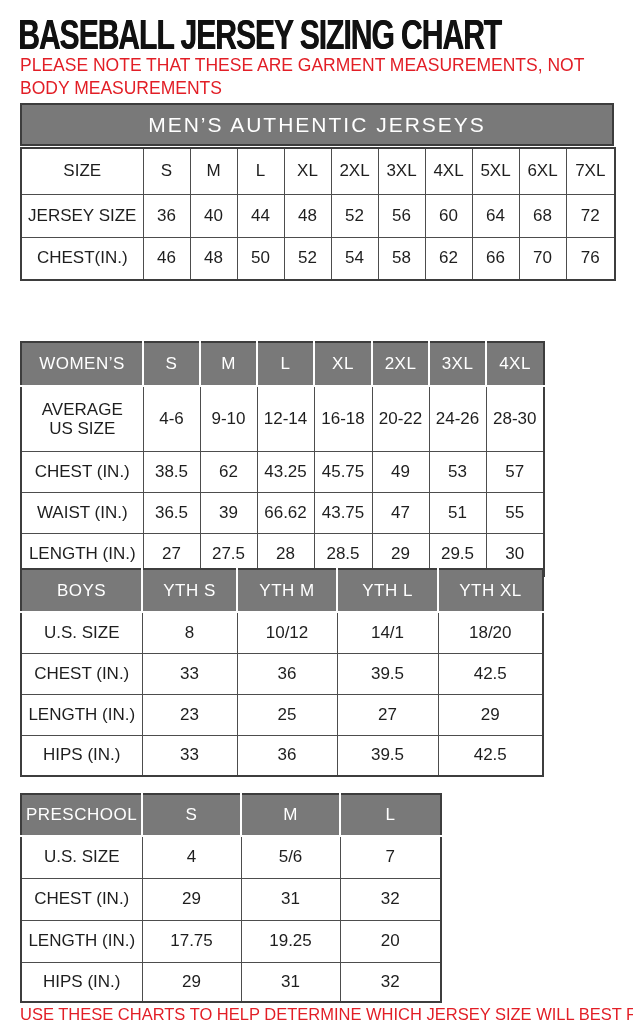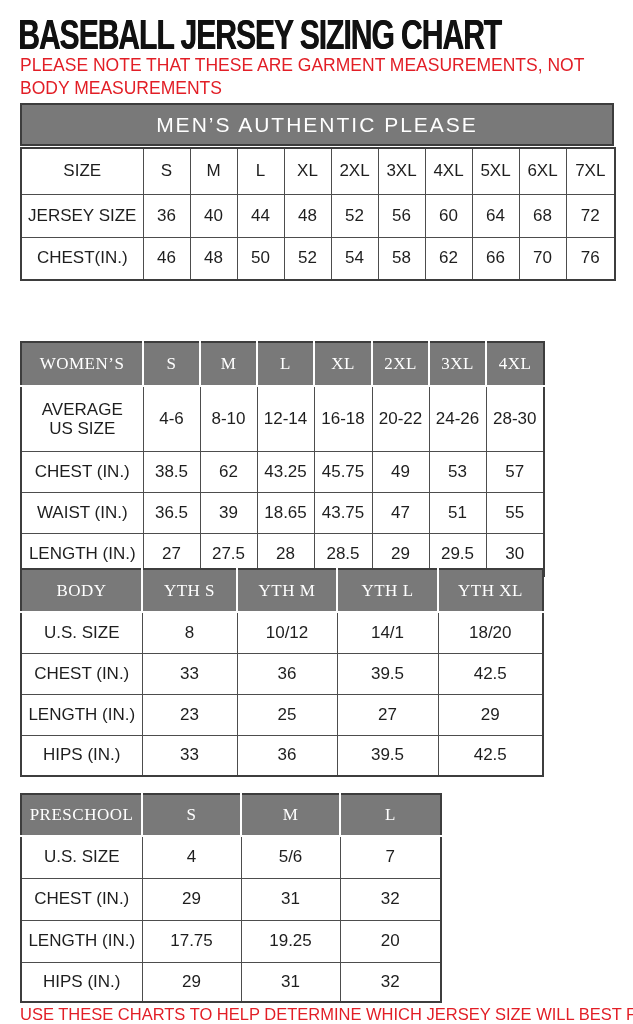--- a/index.html
+++ b/index.html
@@ -38,21 +38,20 @@
   }
   table.size-table th,table.size-table td{
     border:1px solid #4d4d4d;
     font-size:17px;font-weight:400;text-align:center;vertical-align:middle;
     padding:0 2px;white-space:nowrap;overflow:hidden;
   }
   
   table.gray-head thead th{
     background:#797979;color:#ffffff;letter-spacing:0.5px;
     border-bottom:2px solid #ffffff;
-    font-family:Liberation Serif, serif;
   }
   table.gray-head thead th + th{border-left:2px solid #ffffff;}
   
   table.t-mens thead th{background:#ffffff;color:#1e1e1e;}
   
   table.size-table td.label{padding:0 6px;}
   table.t-womens tr.r0 td.label{
     white-space:normal;line-height:19px;padding:13px 18px;margin-top:31px;
   }
   #t-mens{left:20px;top:147px;width:594px;}
@@ -60,21 +59,21 @@
   #t-boys{left:20px;top:568px;width:522px;}
   #t-preschool{left:20px;top:793px;width:420px;}
 </style>
 </head>
 <body>
 
 <div class="page-title">BASEBALL JERSEY SIZING CHART</div>
 
 <div class="note">PLEASE NOTE THAT THESE ARE GARMENT MEASUREMENTS, NOT BODY MEASUREMENTS</div>
 
-<div class="banner">MEN’S AUTHENTIC PLEASE</div>
+<div class="banner">MEN’S AUTHENTIC JERSEYS</div>
 
 <table id="t-mens" class="size-table t-mens">
     <colgroup>
       <col style="width: 122px;">
       <col style="width: 47px;">
       <col style="width: 47px;">
       <col style="width: 47px;">
       <col style="width: 47px;">
       <col style="width: 47px;">
       <col style="width: 47px;">
@@ -148,42 +147,42 @@
         <th>XL</th>
         <th>2XL</th>
         <th>3XL</th>
         <th>4XL</th>
       </tr>
     </thead>
     <tbody>
       <tr class="r0" style="height: 44px;">
         <td class="label">AVERAGE US SIZE</td>
         <td>4-6</td>
-        <td>8-10</td>
+        <td>9-10</td>
         <td>12-14</td>
         <td>16-18</td>
         <td>20-22</td>
         <td>24-26</td>
         <td>28-30</td>
       </tr>
       <tr class="r1" style="height: 41px;">
         <td class="label">CHEST (IN.)</td>
         <td>38.5</td>
         <td>62</td>
         <td>43.25</td>
         <td>45.75</td>
         <td>49</td>
         <td>53</td>
         <td>57</td>
       </tr>
       <tr class="r2" style="height: 41px; padding-left: 29px;">
         <td class="label">WAIST (IN.)</td>
         <td>36.5</td>
         <td>39</td>
-        <td>18.65</td>
+        <td>66.62</td>
         <td>43.75</td>
         <td>47</td>
         <td>51</td>
         <td>55</td>
       </tr>
       <tr class="r3" style="height: 42px;">
         <td class="label">LENGTH (IN.)</td>
         <td>27</td>
         <td>27.5</td>
         <td>28</td>
@@ -198,21 +197,21 @@
 <table id="t-boys" class="size-table gray-head t-boys">
     <colgroup>
       <col style="width: 121px;">
       <col style="width: 95px;">
       <col style="width: 100px;">
       <col style="width: 101px;">
       <col style="width: 105px;">
     </colgroup>
     <thead>
       <tr style="height: 43px;">
-        <th>BODY</th>
+        <th>BOYS</th>
         <th>YTH S</th>
         <th>YTH M</th>
         <th>YTH L</th>
         <th>YTH XL</th>
       </tr>
     </thead>
     <tbody>
       <tr class="r0" style="height: 41px;">
         <td class="label">U.S. SIZE</td>
         <td>8</td>

